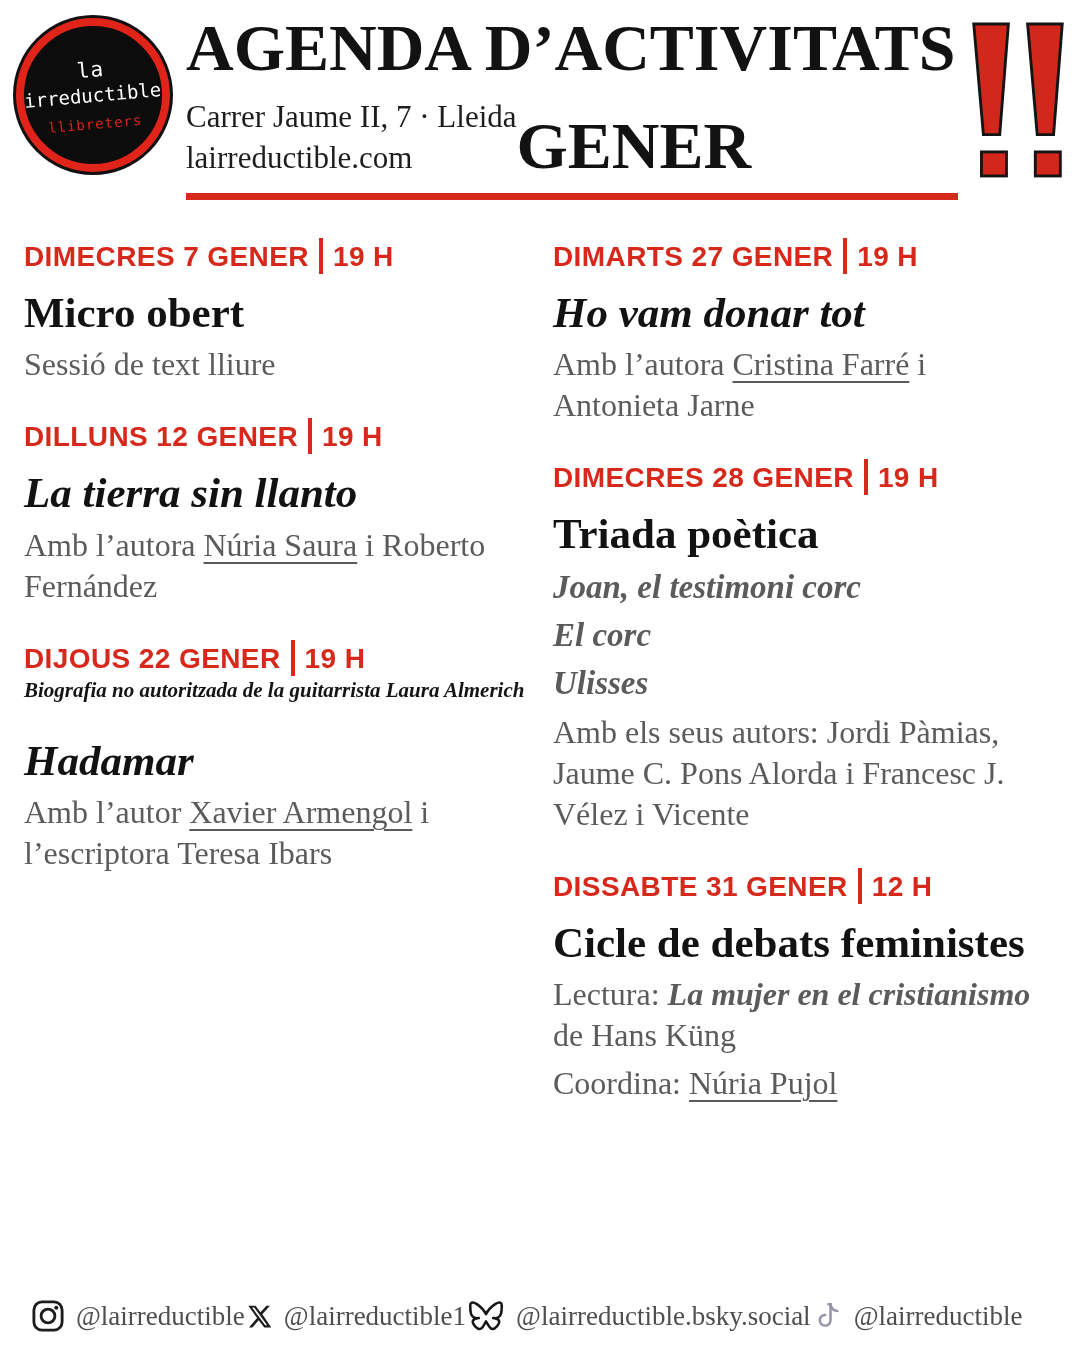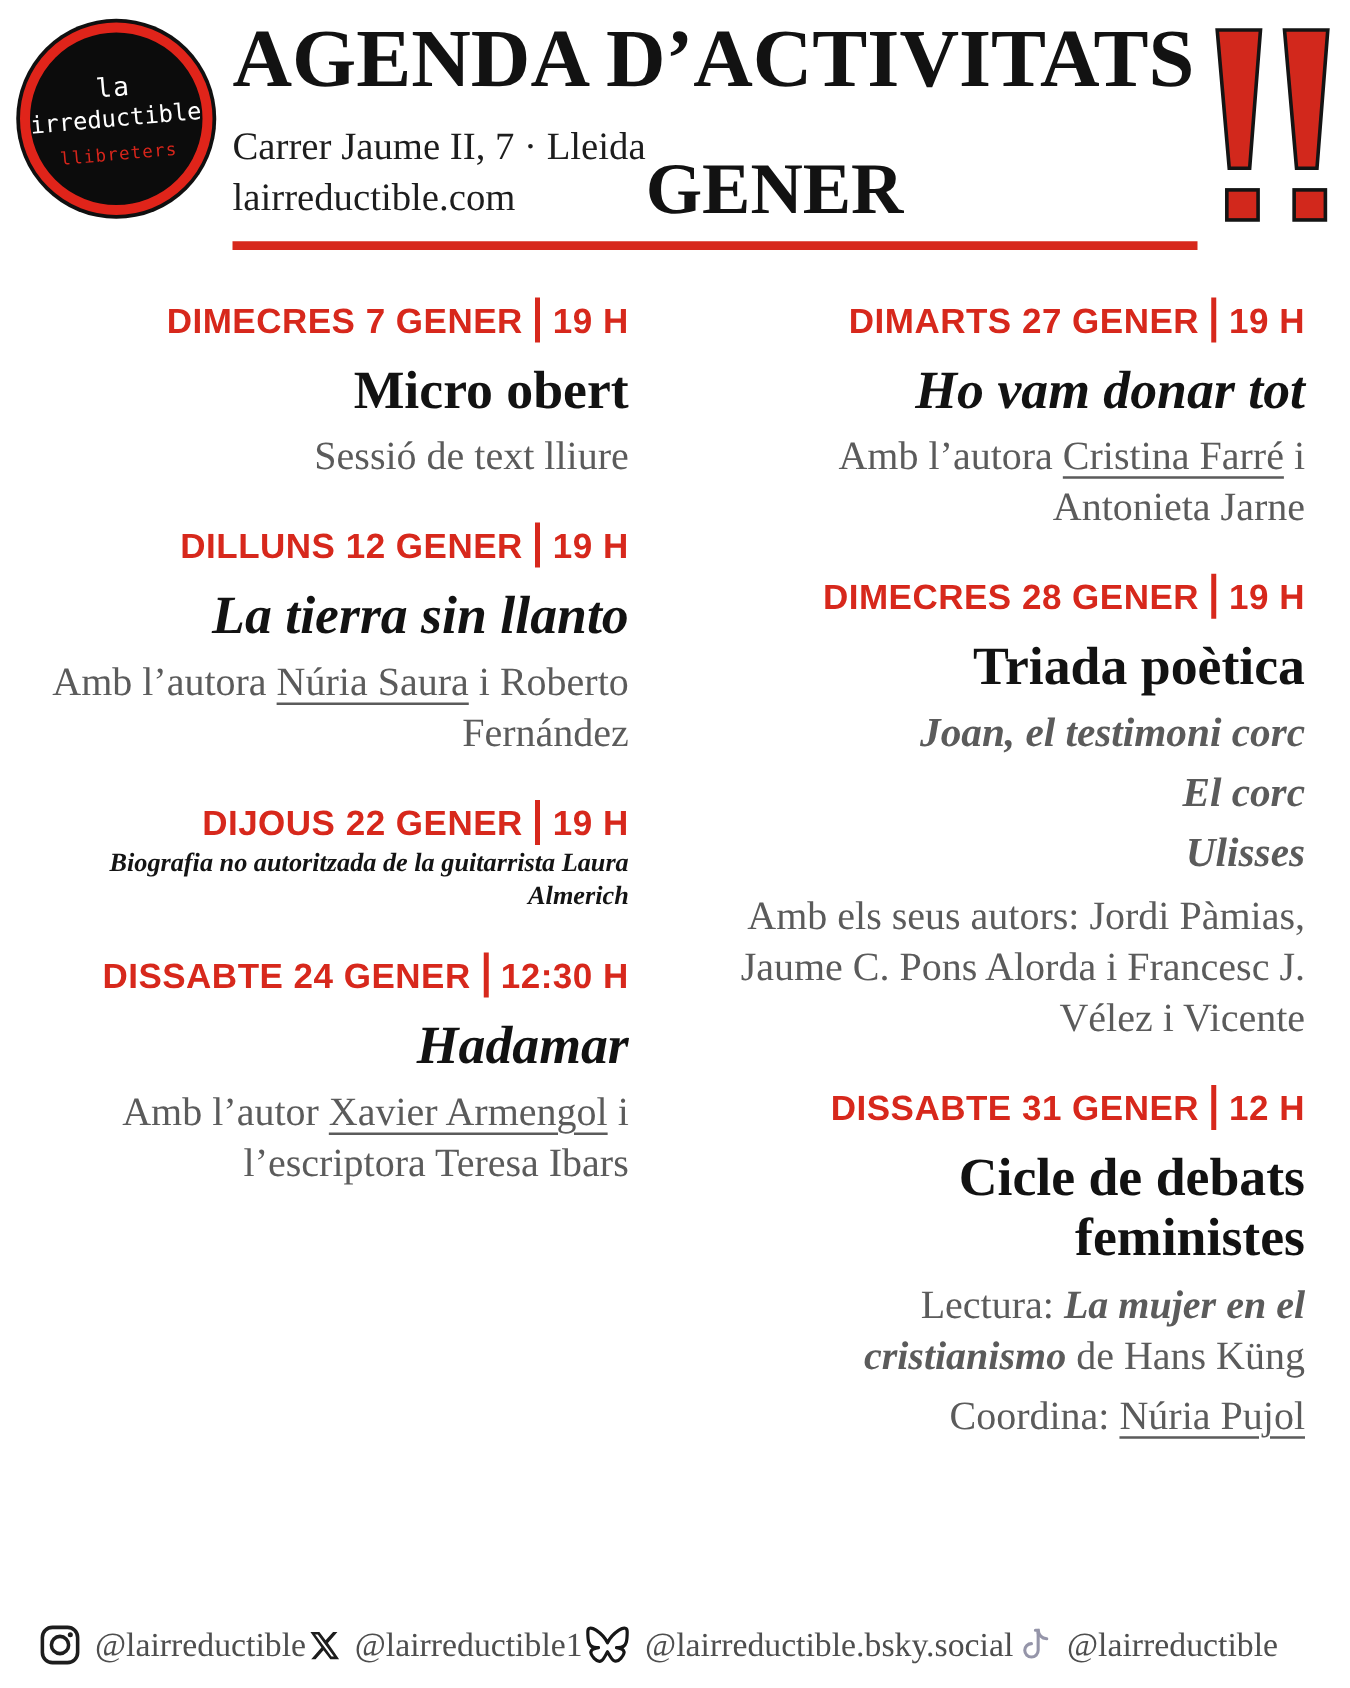--- a/index.html
+++ b/index.html
@@ -22,25 +22,25 @@
   .logo-inner{transform:rotate(-5deg);text-align:center;
     font-family:"DejaVu Sans Mono",monospace;color:#ffffff;}
   .logo-l1{font-size:21px;letter-spacing:1px;}
   .logo-l2{font-size:19px;margin-top:2px;}
   .logo-l3{font-size:14px;color:#d6251b;margin-top:10px;letter-spacing:1px;}
   .head-right{flex:1 1 auto;margin-left:16px;margin-right:10px;display:flex;flex-direction:column;min-width:0;}
   .title-line1{font-size:66px;font-weight:700;color:var(--ink);line-height:1.02;white-space:nowrap;}
   .head-row{display:flex;align-items:flex-end;justify-content:flex-start;margin-top:16px;}
   .addr-stack{color:#1d1d1d;}
   .address,.website{font-size:31px;line-height:1.3;}
-  .title-line2{font-size:58px;font-weight:700;color:var(--ink);line-height:.95;}
+  .title-line2{font-size:66px;font-weight:700;color:var(--ink);line-height:.95;}
   .red-line{height:7px;background:var(--red);margin-top:15px;}
   .bangs{flex:0 0 auto;width:100px;height:160px;margin-top:6px;}
   
-  main{display:grid;grid-template-columns:1fr 1fr;column-gap:74px;padding:0 36px;margin-top:38px;text-align:right;}
+  main{display:grid;grid-template-columns:1fr 1fr;column-gap:26px;padding:0 24px;margin-top:38px;}
   .event{margin-bottom:33px;}
   .date{
     font-family:"Liberation Sans",sans-serif;font-weight:700;
     font-size:28px;letter-spacing:.4px;color:var(--red);white-space:nowrap;
   }
   .pipe{display:inline-block;width:4px;height:36px;background:var(--red);
     margin:0 10px;vertical-align:-8px;}
   .event p{margin:0;}
   p.title,p.title-italic{
     font-size:43px;font-weight:700;color:var(--ink);line-height:1.13;margin:15px 0 7px;
@@ -104,21 +104,20 @@
       <section class="event">
         <div class="date"><span>DILLUNS 12 GENER</span><span class="pipe"></span><span>19 H</span></div>
         <p class="title-italic"><span>La tierra sin llanto</span></p>
         <p class="desc"><span>Amb l’autora </span><span class="u">Núria Saura</span><span> i Roberto Fernández</span></p>
       </section>
       <section class="event">
         <div class="date"><span>DIJOUS 22 GENER</span><span class="pipe"></span><span>19 H</span></div>
         <p class="subtitle-black"><span>Biografia no autoritzada de la guitarrista Laura Almerich</span></p>
       </section>
       <section class="event">
-        <div class="date"><span>DISSABTE 24 GENER</span><span class="pipe"></span><span>12:30 H</span></div>
         <p class="title-italic"><span>Hadamar</span></p>
         <p class="desc"><span>Amb l’autor </span><span class="u">Xavier Armengol</span><span> i l’escriptora Teresa Ibars</span></p>
       </section>
     </div>
   <div id="col-right">
       <section class="event">
         <div class="date"><span>DIMARTS 27 GENER</span><span class="pipe"></span><span>19 H</span></div>
         <p class="title-italic"><span>Ho vam donar tot</span></p>
         <p class="desc"><span>Amb l’autora </span><span class="u">Cristina Farré</span><span> i Antonieta Jarne</span></p>
       </section>

